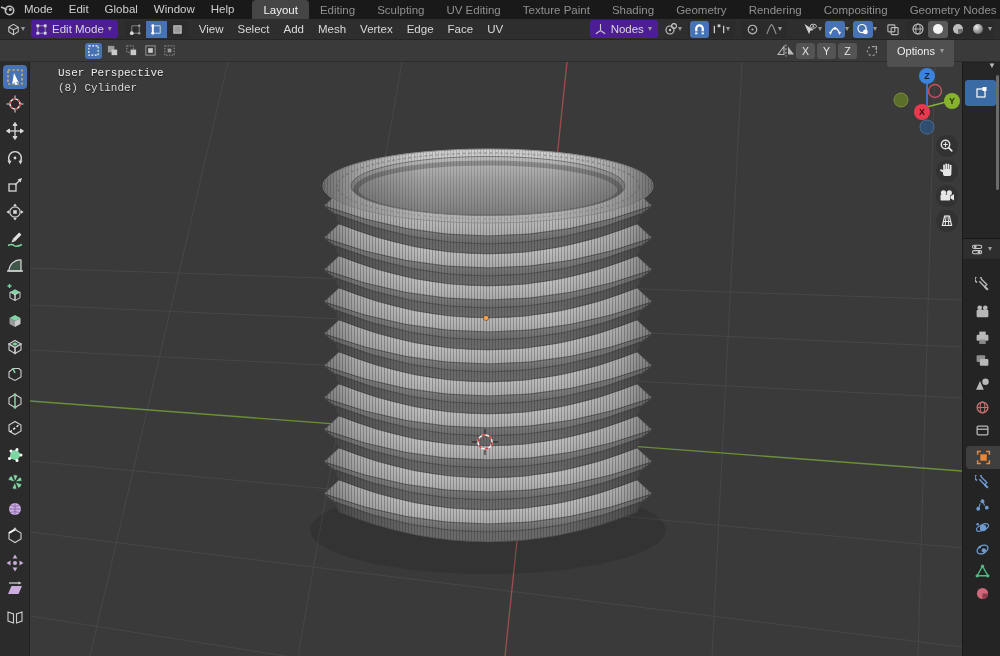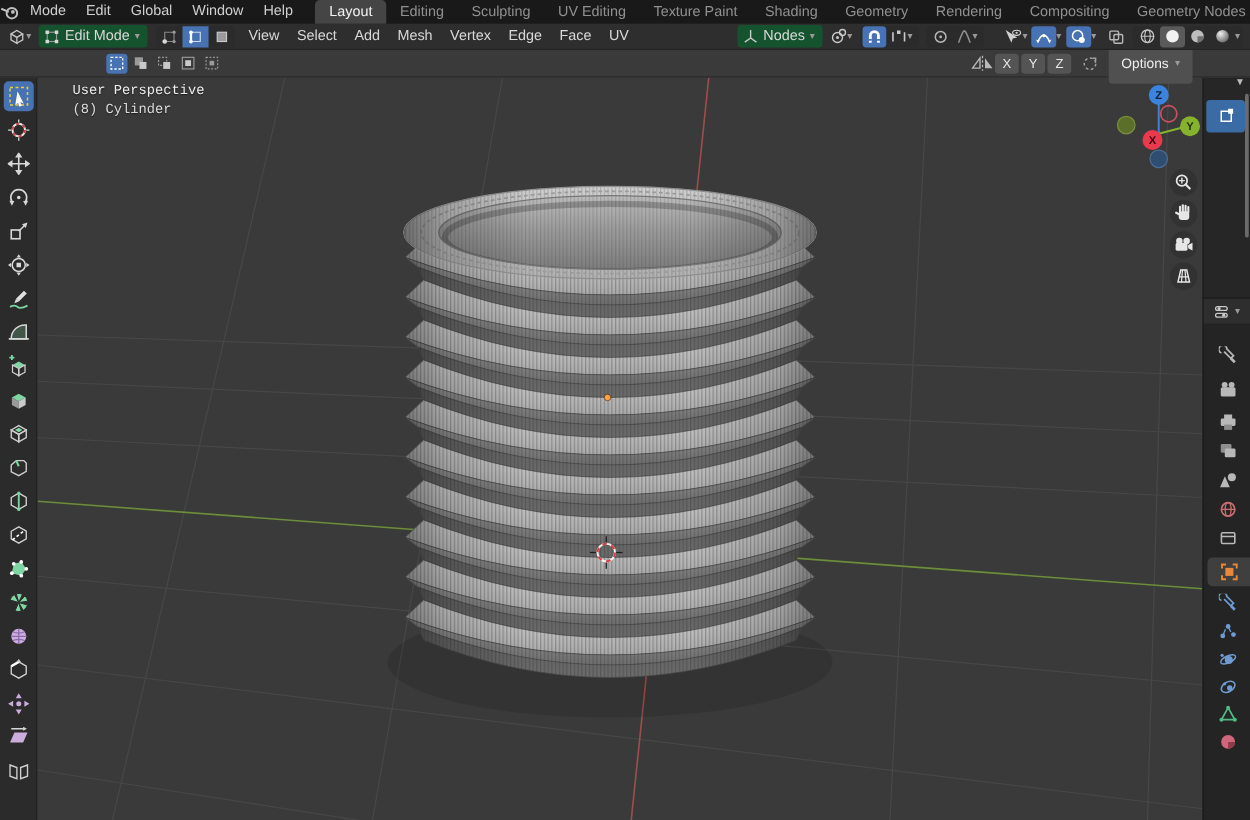--- a/index.html
+++ b/index.html
@@ -10,21 +10,21 @@
           display:flex;align-items:center;font-size:11.5px;color:#cfcfcf;z-index:5;}
   .logo{width:20px;display:flex;justify-content:center;align-items:center;}
   .menu{padding:0 8px;line-height:19px;}
   .tabs{display:flex;margin-left:10px;color:#909090;height:19px;}
   .tab{padding:0 11px;display:flex;align-items:center;white-space:nowrap;}
   .tab.active{background:#454545;color:#f2f2f2;border-radius:4px 4px 0 0;}
   .chev{font-size:8px;color:#9a9a9a;line-height:1;}
   
   .hdr2{position:absolute;left:0;top:19px;width:1000px;height:21px;background:#2e2e2e;
         display:flex;align-items:center;font-size:11.5px;color:#d8d8d8;z-index:4;border-bottom:1px solid #242424;box-sizing:border-box;}
-  .btn-dd{display:flex;align-items:center;gap:4px;background:#14532d;border-radius:3px;
+  .btn-dd{display:flex;align-items:center;gap:4px;background:#4c1d95;border-radius:3px;
           padding:1px 6px 1px 4px;margin:0 3px;height:16px;}
   .seg{display:flex;margin:0 4px;}
   .sbtn{width:21px;height:17px;background:#2b2b2b;display:flex;align-items:center;justify-content:center;}
   .sbtn:first-child{border-radius:3px 0 0 3px;}
   .sbtn:last-child{border-radius:0 3px 3px 0;}
   .sbtn.active{background:#4772b3;}
   .hmenu{padding:0 7px;}
   .iconbtn{display:flex;align-items:center;justify-content:center;height:17px;padding:0 3px;border-radius:3px;}
   .iconbtn.blue{background:#4772b3;}
   .grp{display:flex;align-items:center;background:#2b2b2b;border-radius:3px;margin:0 3px;height:17px;padding:0 2px;}

